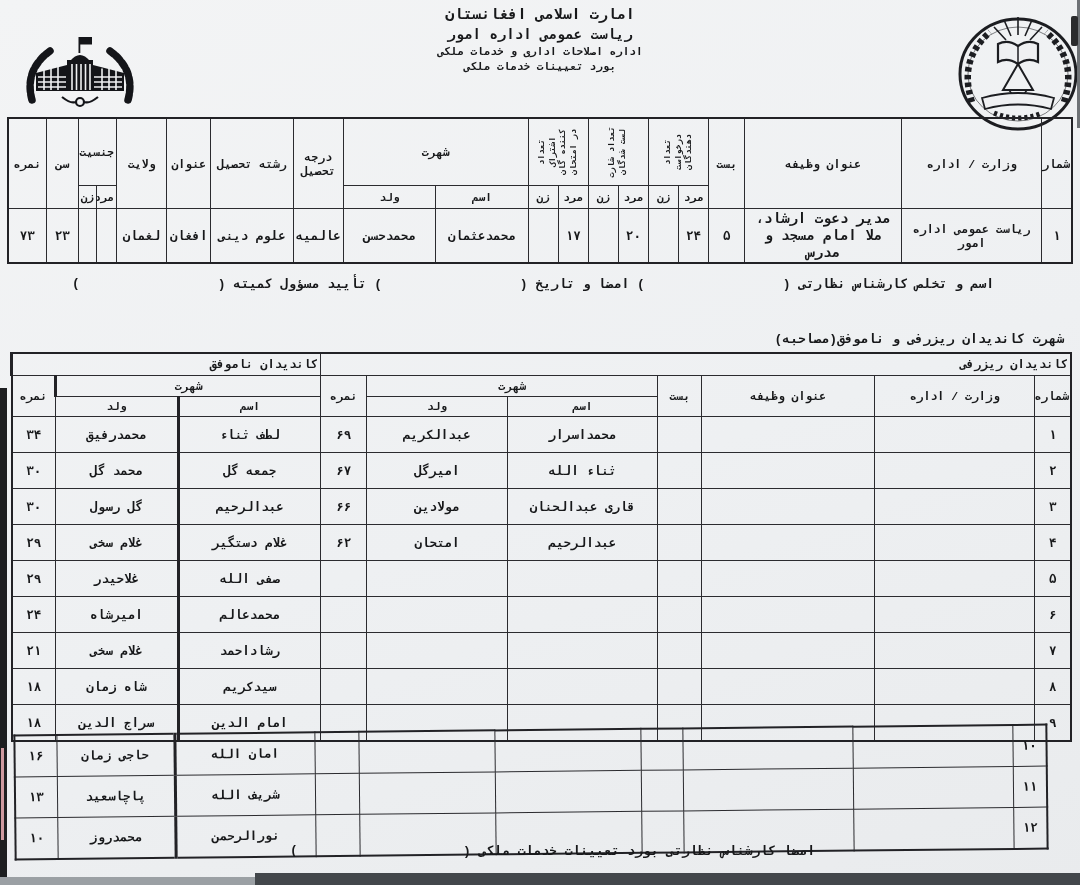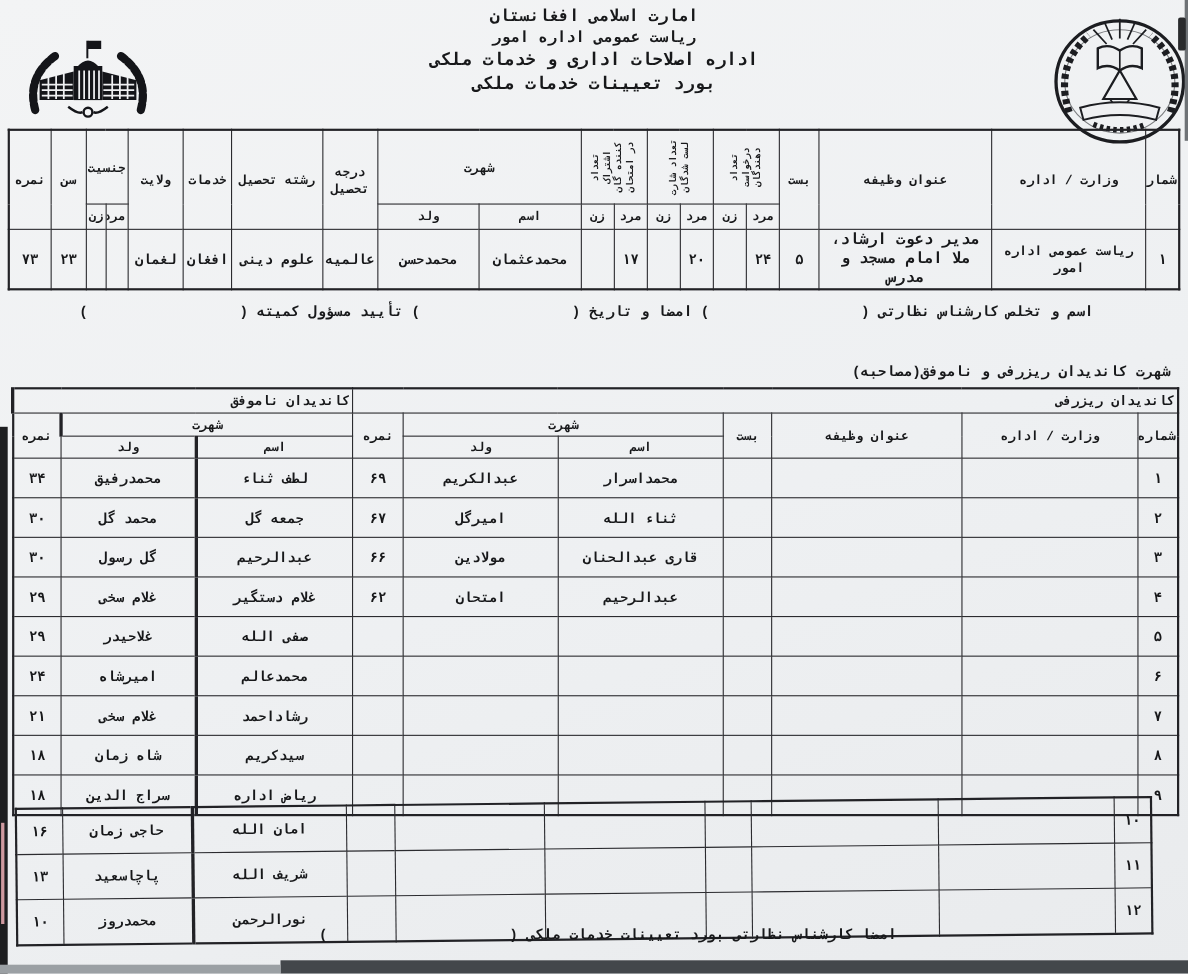--- a/index.html
+++ b/index.html
@@ -10,21 +10,21 @@
   }
   .page{
     position:absolute;inset:0;
     background:linear-gradient(160deg,#f3f4f5 0%,#eef0f2 55%,#e9ebed 100%);
     color:#17181a;font-weight:700;font-family:Liberation Mono, monospace;
   }
   
   .hdr{position:absolute;top:6px;left:0;right:0;text-align:center;line-height:1.35;}
   .hdr .l1{font-size:15px;}
   .hdr .l2{font-size:14px;}
-  .hdr .l3,.hdr .l4{font-size:16px;}
+  .hdr .l3,.hdr .l4{font-size:11px;}
   .doc-title{position:absolute;top:84px;left:0;right:0;text-align:center;font-size:14.5px;}
   .emblem-left{position:absolute;top:34px;left:14px;width:132px;height:86px;}
   .emblem-right{position:absolute;top:8px;right:-10px;width:140px;height:126px;overflow:hidden;}
   
   table{border-collapse:collapse;table-layout:fixed;background:transparent;}
   th,td{border:1px solid #2b2b2f;padding:1px 2px;text-align:center;vertical-align:middle;
         overflow:hidden;font-weight:700;color:#17181a;}
   .t1{position:absolute;top:117px;right:7px;width:1066px;border:2px solid #222226;}
   .t1 thead tr.gr th{height:64px;font-size:11.5px;}
   .t1 thead tr.sub th{height:20px;font-size:11px;}
@@ -152,21 +152,21 @@
             </span>
           </th>
         <th colspan="2">
             <span class="vwrap">
               <span class="vtext">تعداد اشتراک کننده گان در امتحان</span>
             </span>
           </th>
         <th colspan="2">شهرت</th>
         <th rowspan="2">درجه تحصیل</th>
         <th rowspan="2">رشته تحصیل</th>
-        <th rowspan="2">خدمات</th>
+        <th rowspan="2">عنوان</th>
         <th rowspan="2">ولایت</th>
         <th colspan="2">جنسیت</th>
         <th rowspan="2">سن</th>
         <th rowspan="2">نمره</th>
       </tr>
       <tr class="sub">
         <th>مرد</th>
         <th>زن</th>
         <th>مرد</th>
         <th>زن</th>
@@ -346,21 +346,21 @@
           <td>۱۸</td>
         </tr>
         <tr>
           <td>۹</td>
           <td></td>
           <td></td>
           <td></td>
           <td></td>
           <td></td>
           <td class="gsep2"></td>
-          <td class="gsep">ریاض اداره</td>
+          <td class="gsep">امام الدین</td>
           <td>سراج الدین</td>
           <td>۱۸</td>
         </tr>
       </tbody>
   </table>
 
   <div class="t3wrap">
     <table class="t3">
       <colgroup>
         <col style="width:34px">

